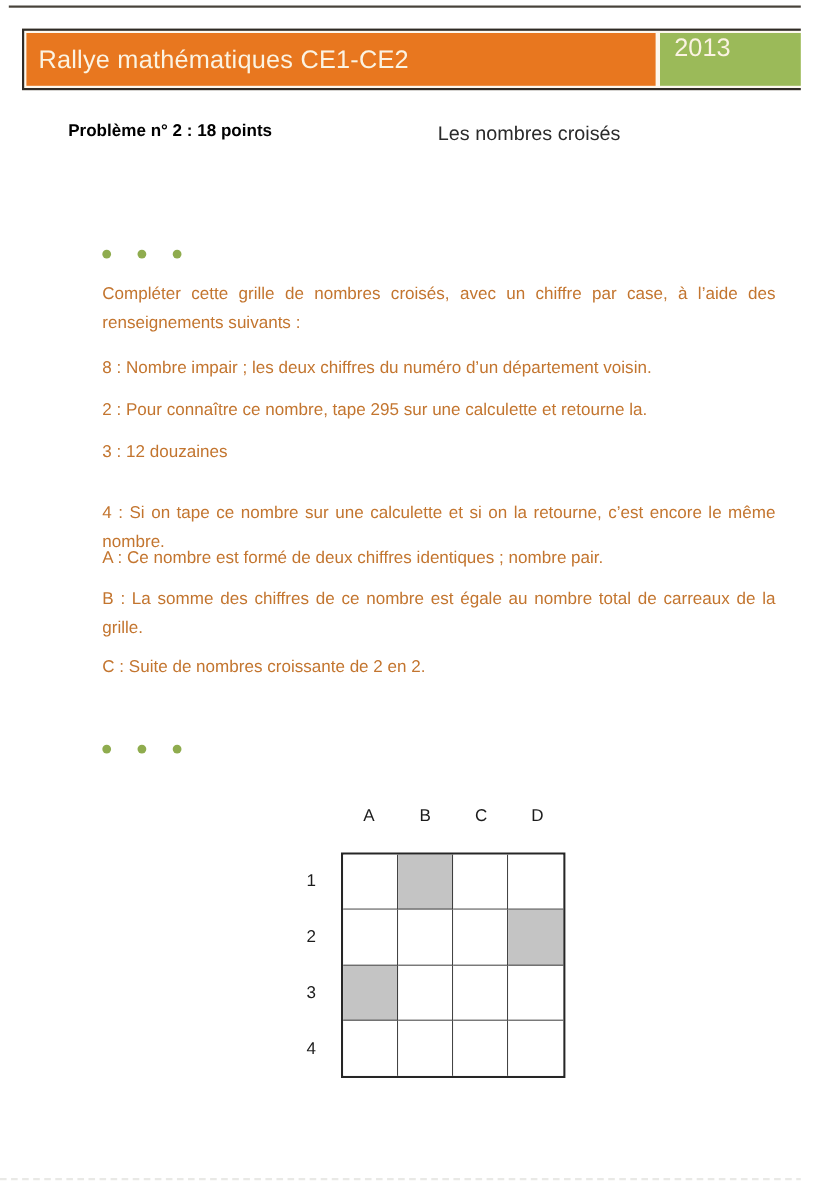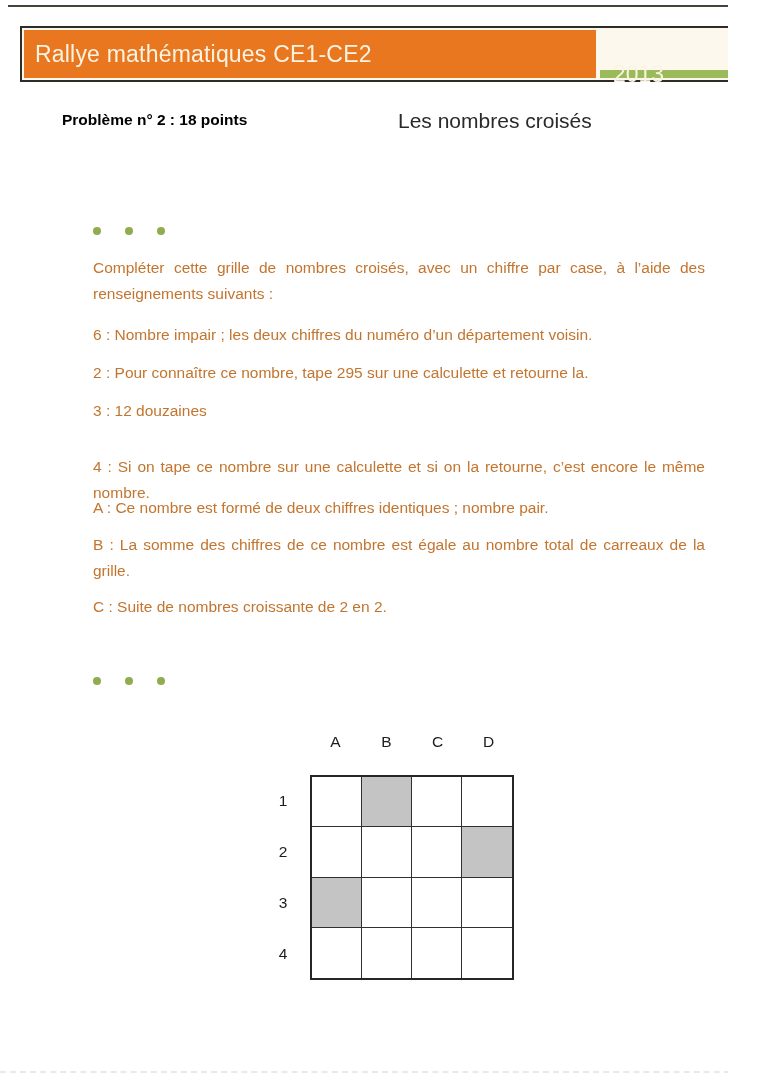--- a/index.html
+++ b/index.html
@@ -29,32 +29,32 @@
     background:#fdf8ee;
   }
   .banner-orange{
     flex:1;background:#e8771f;
     display:flex;align-items:center;
     padding-left:11px;
     color:#fbf3e2;font-size:23px;letter-spacing:.2px;
   }
   .banner-green{
     width:130px;background:#9bba59;
-    display:flex;align-items:center;
+    display:flex;align-items:flex-start;
     padding-left:13px;
-    color:#fbf3e2;font-size:23px;margin-top:40px;
+    color:#fbf3e2;font-size:23px;
   }
   
   .prob-label{
     position:absolute;left:62px;top:110px;
     font-size:15.5px;font-weight:bold;color:#000000;line-height:20px;
   }
   .prob-subtitle{
     position:absolute;left:398px;top:111px;
-    font-size:21px;color:#2a2a2a;line-height:20px;
+    font-size:18px;color:#2a2a2a;line-height:20px;
   }
   
   .dots{position:absolute;left:93px;display:flex;gap:24px;}
   .dot{width:8px;height:8px;border-radius:50%;background:#8fac4e;}
   .dots-1{top:227px;}
   .dots-2{top:677px;}
   
   .para{
     position:absolute;left:93px;width:612px;
     font-size:15.5px;line-height:26px;color:#c3752f;
@@ -112,21 +112,21 @@
   <div class="prob-subtitle">Les nombres croisés</div>
 
   <div class="dots dots-1">
     <span class="dot"></span>
     <span class="dot"></span>
     <span class="dot"></span>
   </div>
 
   <p class="para just" style="top:255px">Compléter cette grille de nombres croisés, avec un chiffre par case, à l’aide des renseignements suivants :</p>
 
-  <p class="para" style="top:322px">6 : Nombre impair ; les deux chiffres du numéro d’un département voisin.</p>
+  <p class="para" style="top:322px">8 : Nombre impair ; les deux chiffres du numéro d’un département voisin.</p>
   <p class="para" style="top:360px">2 : Pour connaître ce nombre, tape 295 sur une calculette et retourne la.</p>
   <p class="para" style="top:398px">3 : 12 douzaines</p>
   <p class="para just" style="top:454px">4 : Si on tape ce nombre sur une calculette et si on la retourne, c’est encore le même nombre.</p>
   <p class="para just" style="top:532px">B : La somme des chiffres de ce nombre est égale au nombre total de carreaux de la grille.</p>
   <p class="para" style="top:495px">A : Ce nombre est formé de deux chiffres identiques ; nombre pair.</p>
   <p class="para" style="top:594px">C : Suite de nombres croissante de 2 en 2.</p>
 
   <div class="dots dots-2">
     <span class="dot"></span>
     <span class="dot"></span>

